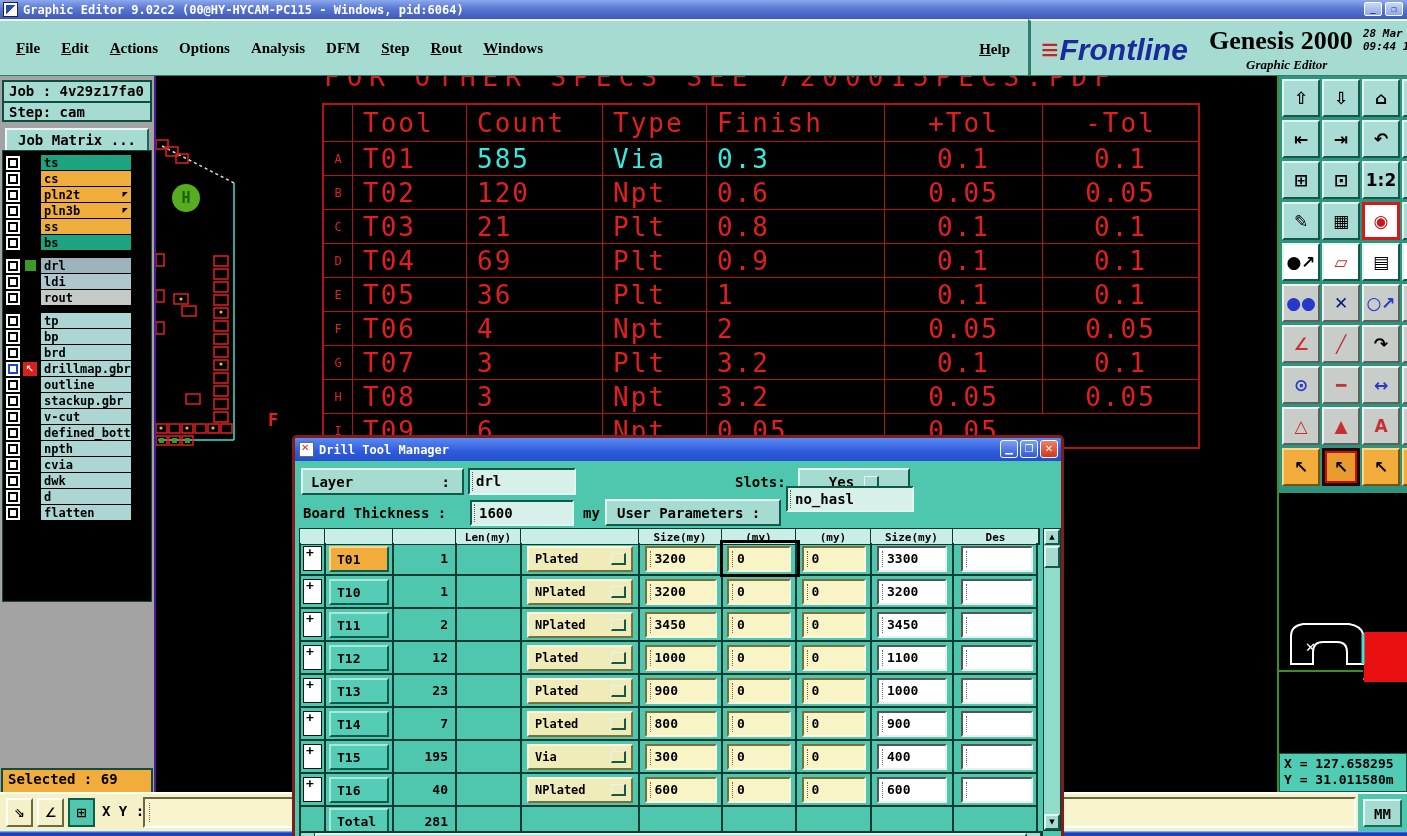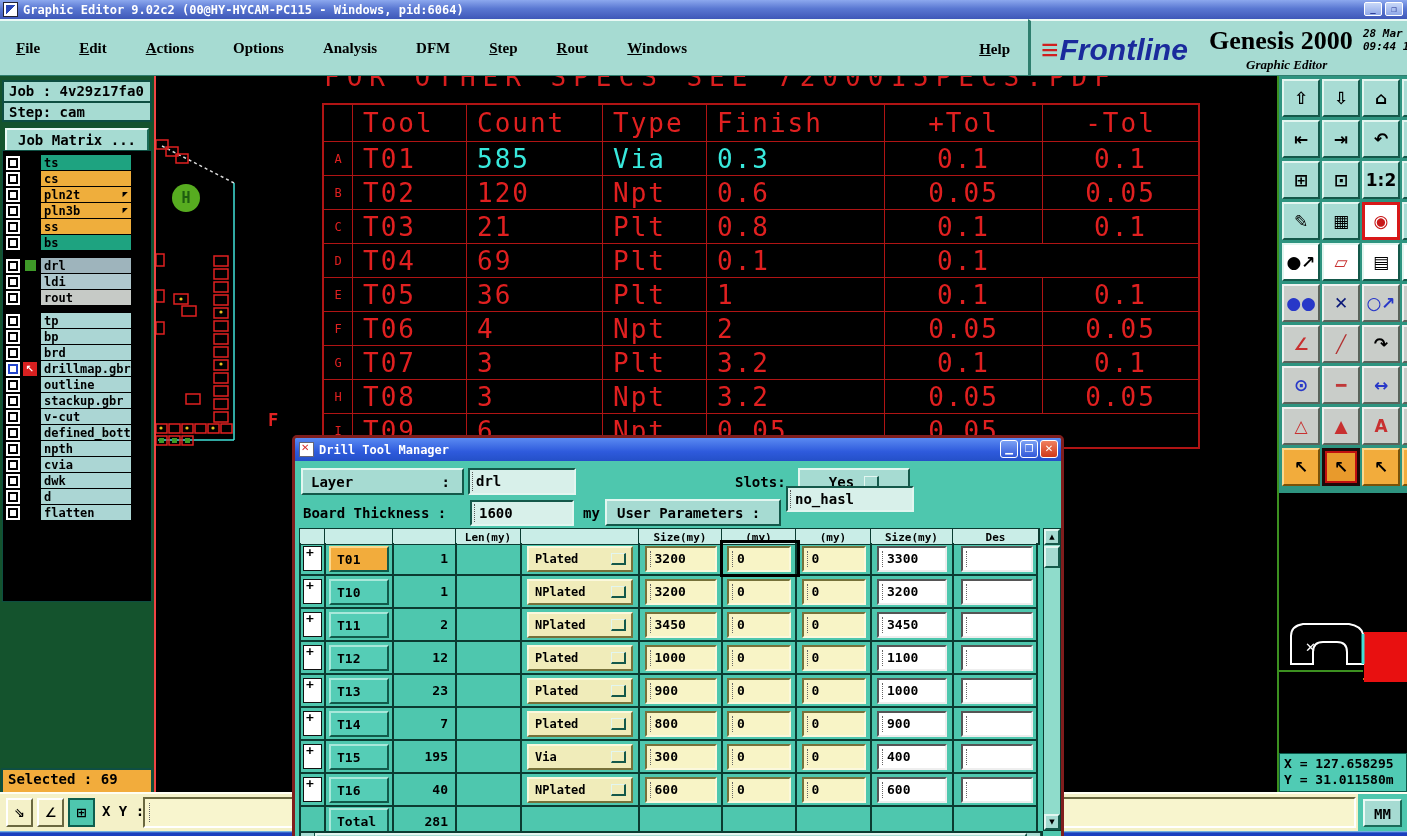--- a/index.html
+++ b/index.html
@@ -14,37 +14,37 @@
   .app-icon{width:13px;height:13px;background:#fff;border:1px solid #223;position:relative;flex:0 0 auto;}
   .app-icon::after{content:"";position:absolute;inset:2px;background:linear-gradient(135deg,#2A48B8 55%,#fff 55%);}
   .winbtns{position:absolute;right:4px;top:2px;display:flex;gap:3px;}
   .winbtn{width:18px;height:14px;background:linear-gradient(180deg,#C8D8F8,#8FA8E8);
     border:1px solid #fff;border-radius:2px;color:#1A2A88;font:bold 9px "DejaVu Sans Mono",monospace;
     text-align:center;line-height:12px;padding:0;}
 
   
   .menubar{position:absolute;left:0;top:19px;width:1028px;height:57px;background:#A6DBD2;
     border-top:2px solid #EAF9F5;border-bottom:1px solid #2E7E6E;box-sizing:border-box;
-    display:flex;align-items:center;gap:39px;padding-left:16px;}
+    display:flex;align-items:center;gap:21px;padding-left:16px;}
   .menu-item{display:inline-block;font:bold 15px "Liberation Serif",serif;color:#000;cursor:default;}
   .menu-item.u::first-letter{text-decoration:underline;}
   .menu-help{position:absolute;right:18px;top:20px;font:bold 15px "Liberation Serif",serif;}
   .brandpanel{position:absolute;left:1028px;top:19px;width:401px;height:57px;background:#A6DBD2;
     border-top:2px solid #EAF9F5;border-left:3px solid #2E7E6E;border-bottom:1px solid #2E7E6E;
     box-sizing:border-box;overflow:hidden;}
   .logo{position:absolute;left:10px;top:12px;font:bold italic 30px "Liberation Sans",sans-serif;color:#1A2A9C;}
   .logo-lines{color:#D02020;font-style:normal;margin-right:1px;}
   .brand-prod{position:absolute;left:178px;top:5px;font:bold 26px "Liberation Serif",serif;color:#000;}
   .brand-sub{position:absolute;left:215px;top:36px;font:bold italic 13px "Liberation Serif",serif;color:#000;}
   .brand-dt{position:absolute;left:332px;top:6px;width:60px;font:bold italic 11px "DejaVu Sans Mono",monospace;
     color:#000;line-height:13px;white-space:nowrap;}
 
   
-  .sidebar{position:absolute;left:0;top:76px;width:156px;height:760px;background:#14532d;
-    border-right:2px solid #ef4444;box-sizing:border-box;}
+  .sidebar{position:absolute;left:0;top:76px;width:156px;height:760px;background:#a3a3a3;
+    border-right:2px solid #4c1d95;box-sizing:border-box;}
   .jobbox{position:absolute;left:2px;top:4px;width:150px;height:42px;background:#A6DBD2;
     border:2px solid #0E4E42;box-sizing:border-box;font:bold 14px "DejaVu Sans Mono",monospace;}
   .jobbox div{height:19px;line-height:19px;padding-left:5px;white-space:nowrap;overflow:hidden;}
   .jobbox div:first-child{border-bottom:2px solid #0E4E42;}
   .jobmatrix{position:absolute;left:5px;top:52px;width:144px;height:24px;background:#A6DBD2;
     border-top:2px solid #EAF9F5;border-left:2px solid #EAF9F5;border-bottom:2px solid #1A6A58;border-right:2px solid #1A6A58;
     font:bold 14px "DejaVu Sans Mono",monospace;text-align:center;line-height:20px;box-sizing:border-box;}
   .layerpanel{position:absolute;left:2px;top:74px;width:150px;height:452px;background:#000;
     border:1px solid #0E4E42;box-sizing:border-box;padding-top:4px;}
   .layer-row{position:relative;height:16px;}
@@ -469,20 +469,21 @@
         <div class="ccell">Plt</div>
         <div class="ccell">0.8</div>
         <div class="ccell">0.1</div>
         <div class="ccell">0.1</div>
       </div>
       <div class="crow">
         <div class="ccell">D</div>
         <div class="ccell">T04</div>
         <div class="ccell">69</div>
         <div class="ccell">Plt</div>
+        <div class="ccell">0.9</div>
         <div class="ccell">0.1</div>
         <div class="ccell">0.1</div>
       </div>
       <div class="crow">
         <div class="ccell">E</div>
         <div class="ccell">T05</div>
         <div class="ccell">36</div>
         <div class="ccell">Plt</div>
         <div class="ccell">1</div>
         <div class="ccell">0.1</div>

